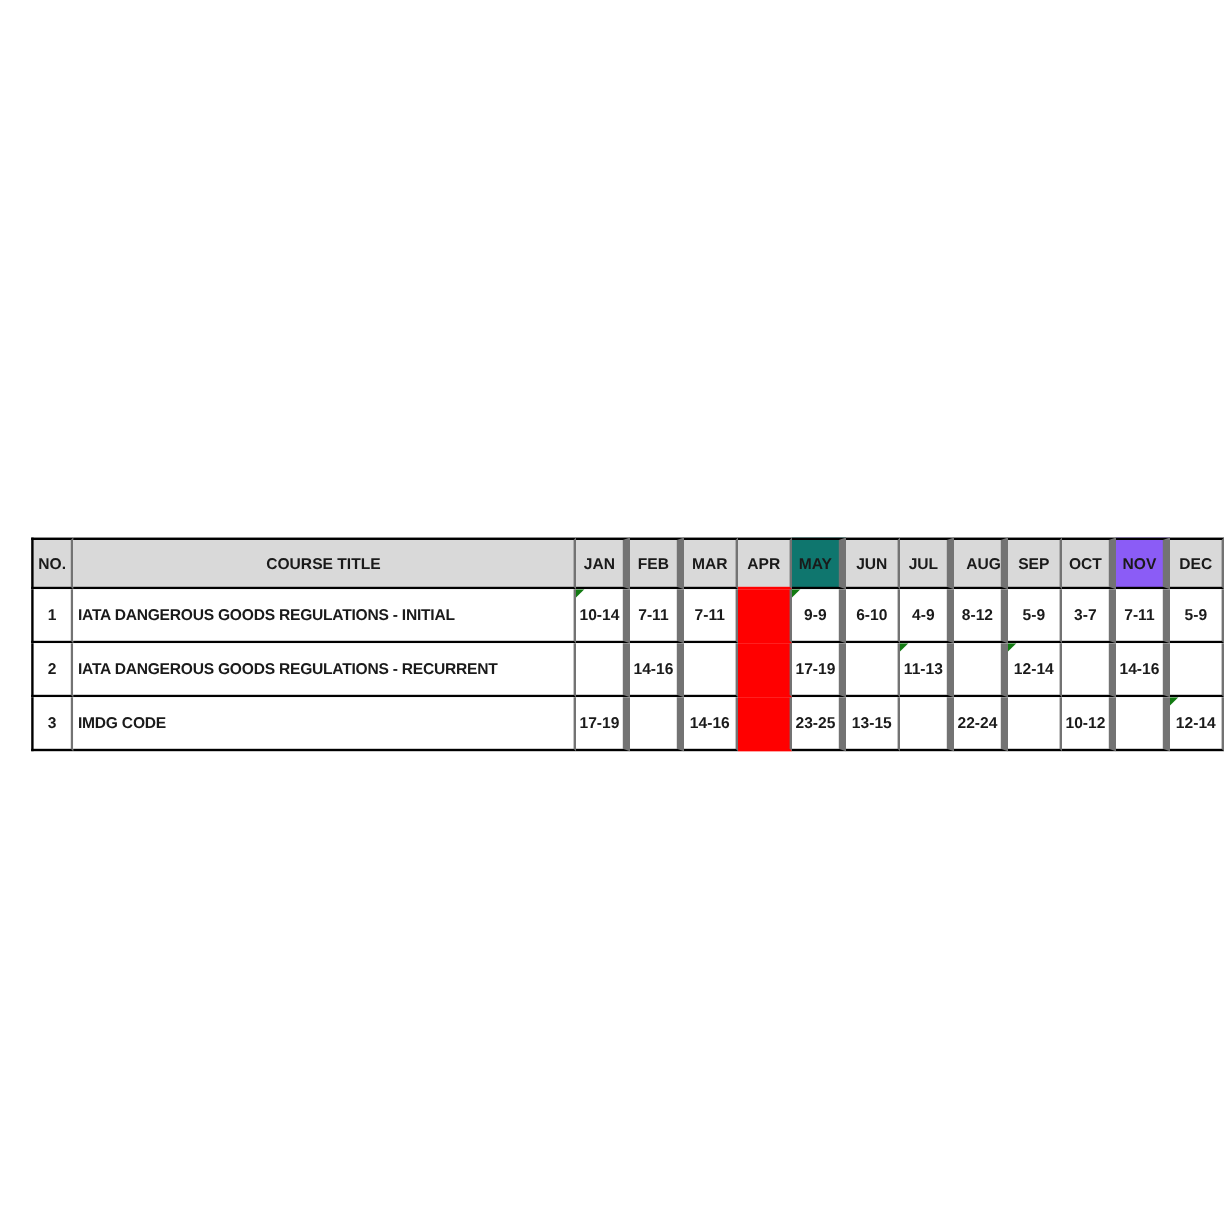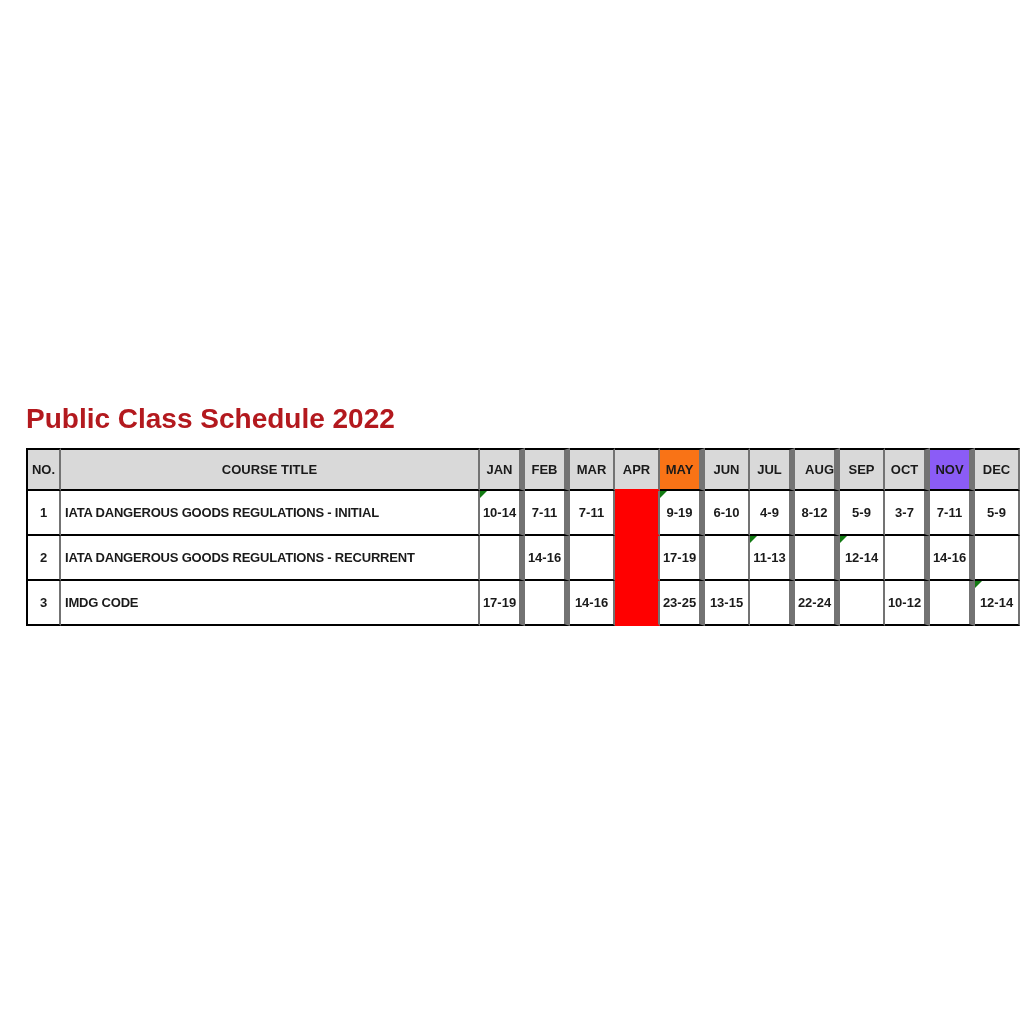--- a/index.html
+++ b/index.html
@@ -70,21 +70,20 @@
     width: 0; height: 0;
     border-top: 7px solid var(--ind, #127A12);
     border-right: 7px solid transparent;
   }
 </style>
 </head>
 <body>
 
 <div class="canvas">
 
-  <h1 class="title" style="color: rgb(179, 25, 30);">Public Class Schedule 2022</h1>
 
   <table class="schedule">
     <colgroup>
       <col style="width:35px">
         <col style="width:419px">
       <col style="width:45px">
         <col style="width:45px">
         <col style="width:45px">
         <col style="width:45px">
       <col style="width:45px">
@@ -97,39 +96,39 @@
         <col style="width:45px">
     </colgroup>
     <thead>
       <tr>
         <th class="hdr tR2" style="background: rgb(217, 217, 217);">NO.</th>
         <th class="hdr tR2" style="background: rgb(217, 217, 217);">COURSE TITLE</th>
         <th class="hdr" style="background: rgb(217, 217, 217);">JAN</th>
         <th class="hdr" style="background: rgb(217, 217, 217);">FEB</th>
         <th class="hdr tR2" style="background: rgb(217, 217, 217);">MAR</th>
         <th class="hdr tR2 red-under" style="background: rgb(217, 217, 217); border-bottom-color: rgb(255, 0, 0);">APR</th>
-        <th class="hdr" style="background: #f97316;">MAY</th>
+        <th class="hdr" style="background: #0f766e;">MAY</th>
         <th class="hdr tR2" style="background: rgb(217, 217, 217);">JUN</th>
         <th class="hdr" style="background: rgb(217, 217, 217);">JUL</th>
         <th class="hdr" style="background: rgb(217, 217, 217); text-align: right;">AUG</th>
         <th class="hdr tR2" style="background: rgb(217, 217, 217);">SEP</th>
         <th class="hdr" style="background: rgb(217, 217, 217);">OCT</th>
         <th class="hdr" style="background: #8b5cf6;">NOV</th>
         <th class="hdr tR2" style="background: rgb(217, 217, 217); margin-top: 24px;">DEC</th>
       </tr>
     </thead>
     <tbody>
       <tr>
         <td class="tR2">1</td>
         <td class="course-cell tR2">IATA DANGEROUS GOODS REGULATIONS - INITIAL</td>
         <td><div class="tri"></div><span>10-14</span></td>
         <td><span>7-11</span></td>
         <td class="tR2"><span>7-11</span></td>
         <td class="tR2 red-cell apr" style="background: rgb(255, 0, 0);"><span></span></td>
-        <td><div class="tri"></div><span>9-19</span></td>
+        <td><div class="tri"></div><span>9-9</span></td>
         <td class="tR2"><span>6-10</span></td>
         <td><span>4-9</span></td>
         <td><span>8-12</span></td>
         <td class="tR2"><span>5-9</span></td>
         <td><span>3-7</span></td>
         <td><span>7-11</span></td>
         <td class="tR2"><span>5-9</span></td>
       </tr>
       <tr>
         <td class="tR2">2</td>

